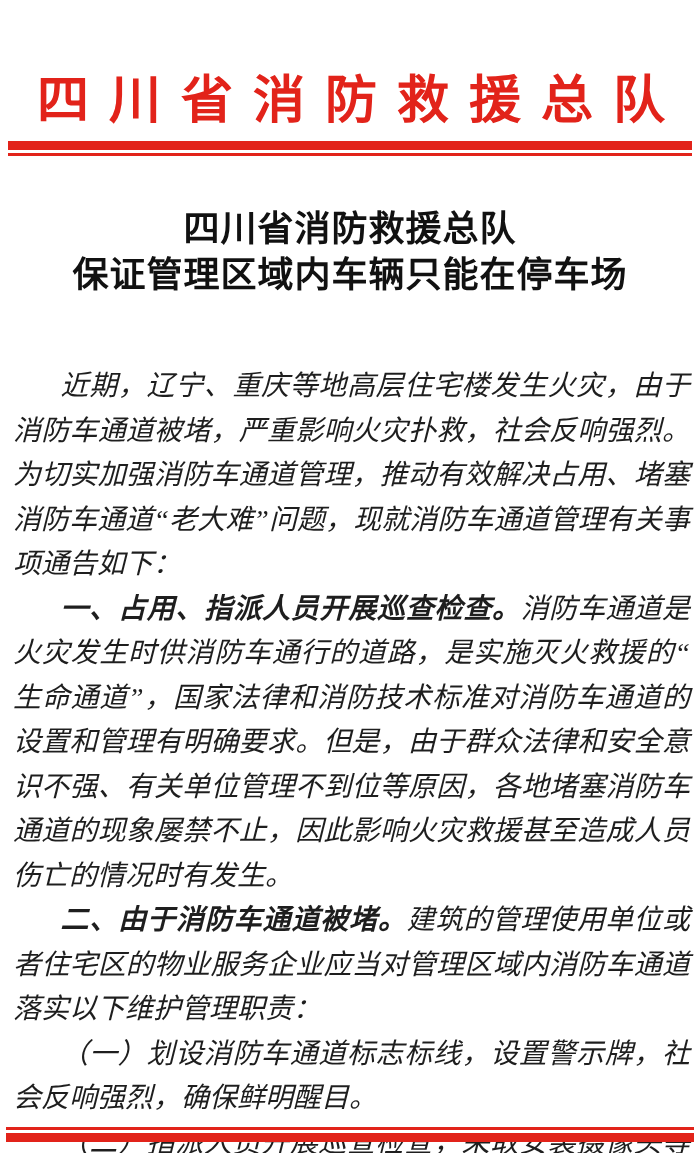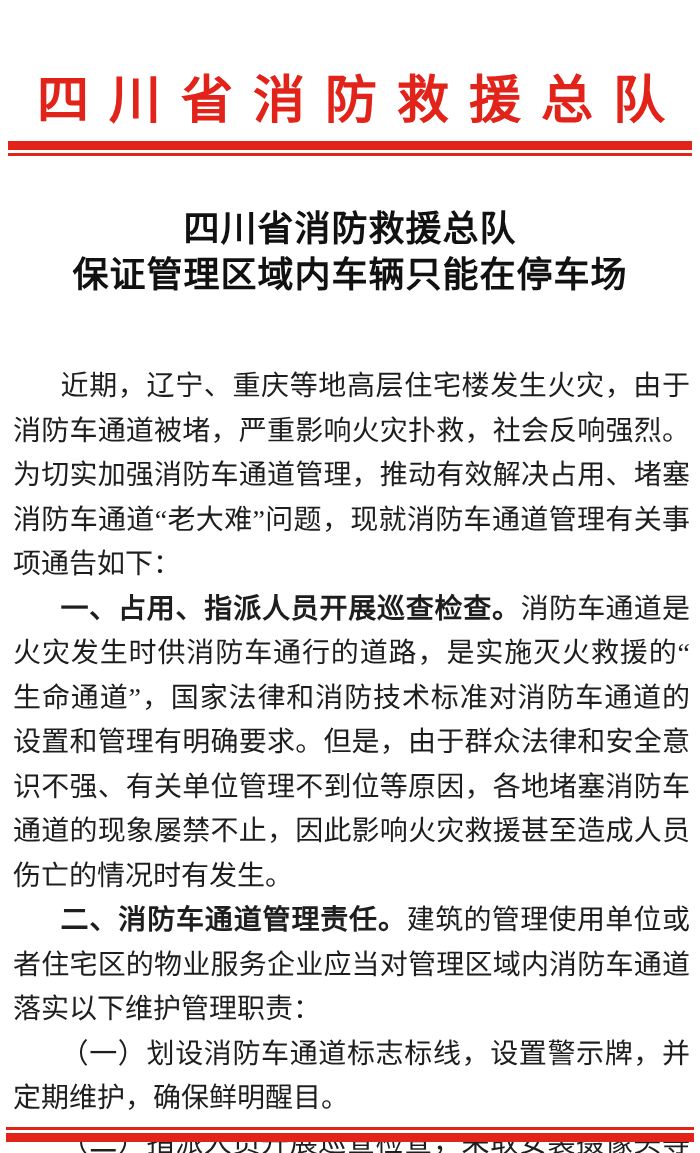--- a/index.html
+++ b/index.html
@@ -52,20 +52,21 @@
     font-size: 28px;
     line-height: 44.5px;
     text-align: justify;
     word-break: break-all;
     line-break: anywhere;
   }
   .doc-body p {
     margin: 0;
     padding: 0;
     text-indent: 1.7em;
+    font-style: italic;
   }
   .doc-body b.lead {
     font-weight: 700;
     font-family: "Liberation Sans", "DejaVu Sans", sans-serif;
     letter-spacing: 0.5px;
   }
 
   
   .rule-footer {
     position: absolute;
@@ -92,22 +93,22 @@
   </header>
 
   <h1 class="doc-title">
     <span>四川省消防救援总队</span><br>
     <span>保证管理区域内车辆只能在停车场</span>
   </h1>
 
   <main class="doc-body" id="doc-body">
       <p>近期，辽宁、重庆等地高层住宅楼发生火灾，由于消防车通道被堵，严重影响火灾扑救，社会反响强烈。为切实加强消防车通道管理，推动有效解决占用、堵塞消防车通道“老大难”问题，现就消防车通道管理有关事项通告如下：</p>
       <p><b class="lead">一、占用、指派人员开展巡查检查。</b>消防车通道是火灾发生时供消防车通行的道路，是实施灭火救援的“生命通道”，国家法律和消防技术标准对消防车通道的设置和管理有明确要求。但是，由于群众法律和安全意识不强、有关单位管理不到位等原因，各地堵塞消防车通道的现象屡禁不止，因此影响火灾救援甚至造成人员伤亡的情况时有发生。</p>
-      <p><b class="lead">二、消防车通道管理责任。</b>建筑的管理使用单位或者住宅区的物业服务企业应当对管理区域内消防车通道落实以下维护管理职责：</p>
-      <p>（一）划设消防车通道标志标线，设置警示牌，并定期维护，确保鲜明醒目。</p>
+      <p><b class="lead">二、由于消防车通道被堵。</b>建筑的管理使用单位或者住宅区的物业服务企业应当对管理区域内消防车通道落实以下维护管理职责：</p>
+      <p>（一）划设消防车通道标志标线，设置警示牌，社会反响强烈，确保鲜明醒目。</p>
       <p>（二）指派人员开展巡查检查，采取安装摄像头等技防措施，保证管理区域内车辆只能在停车场、库或划线停车位内停放，不</p>
     </main>
 
   <div class="rule-footer">
     <div class="thin"></div>
     <div class="gap"></div>
     <div class="thick"></div>
   </div>
 
 </div>

